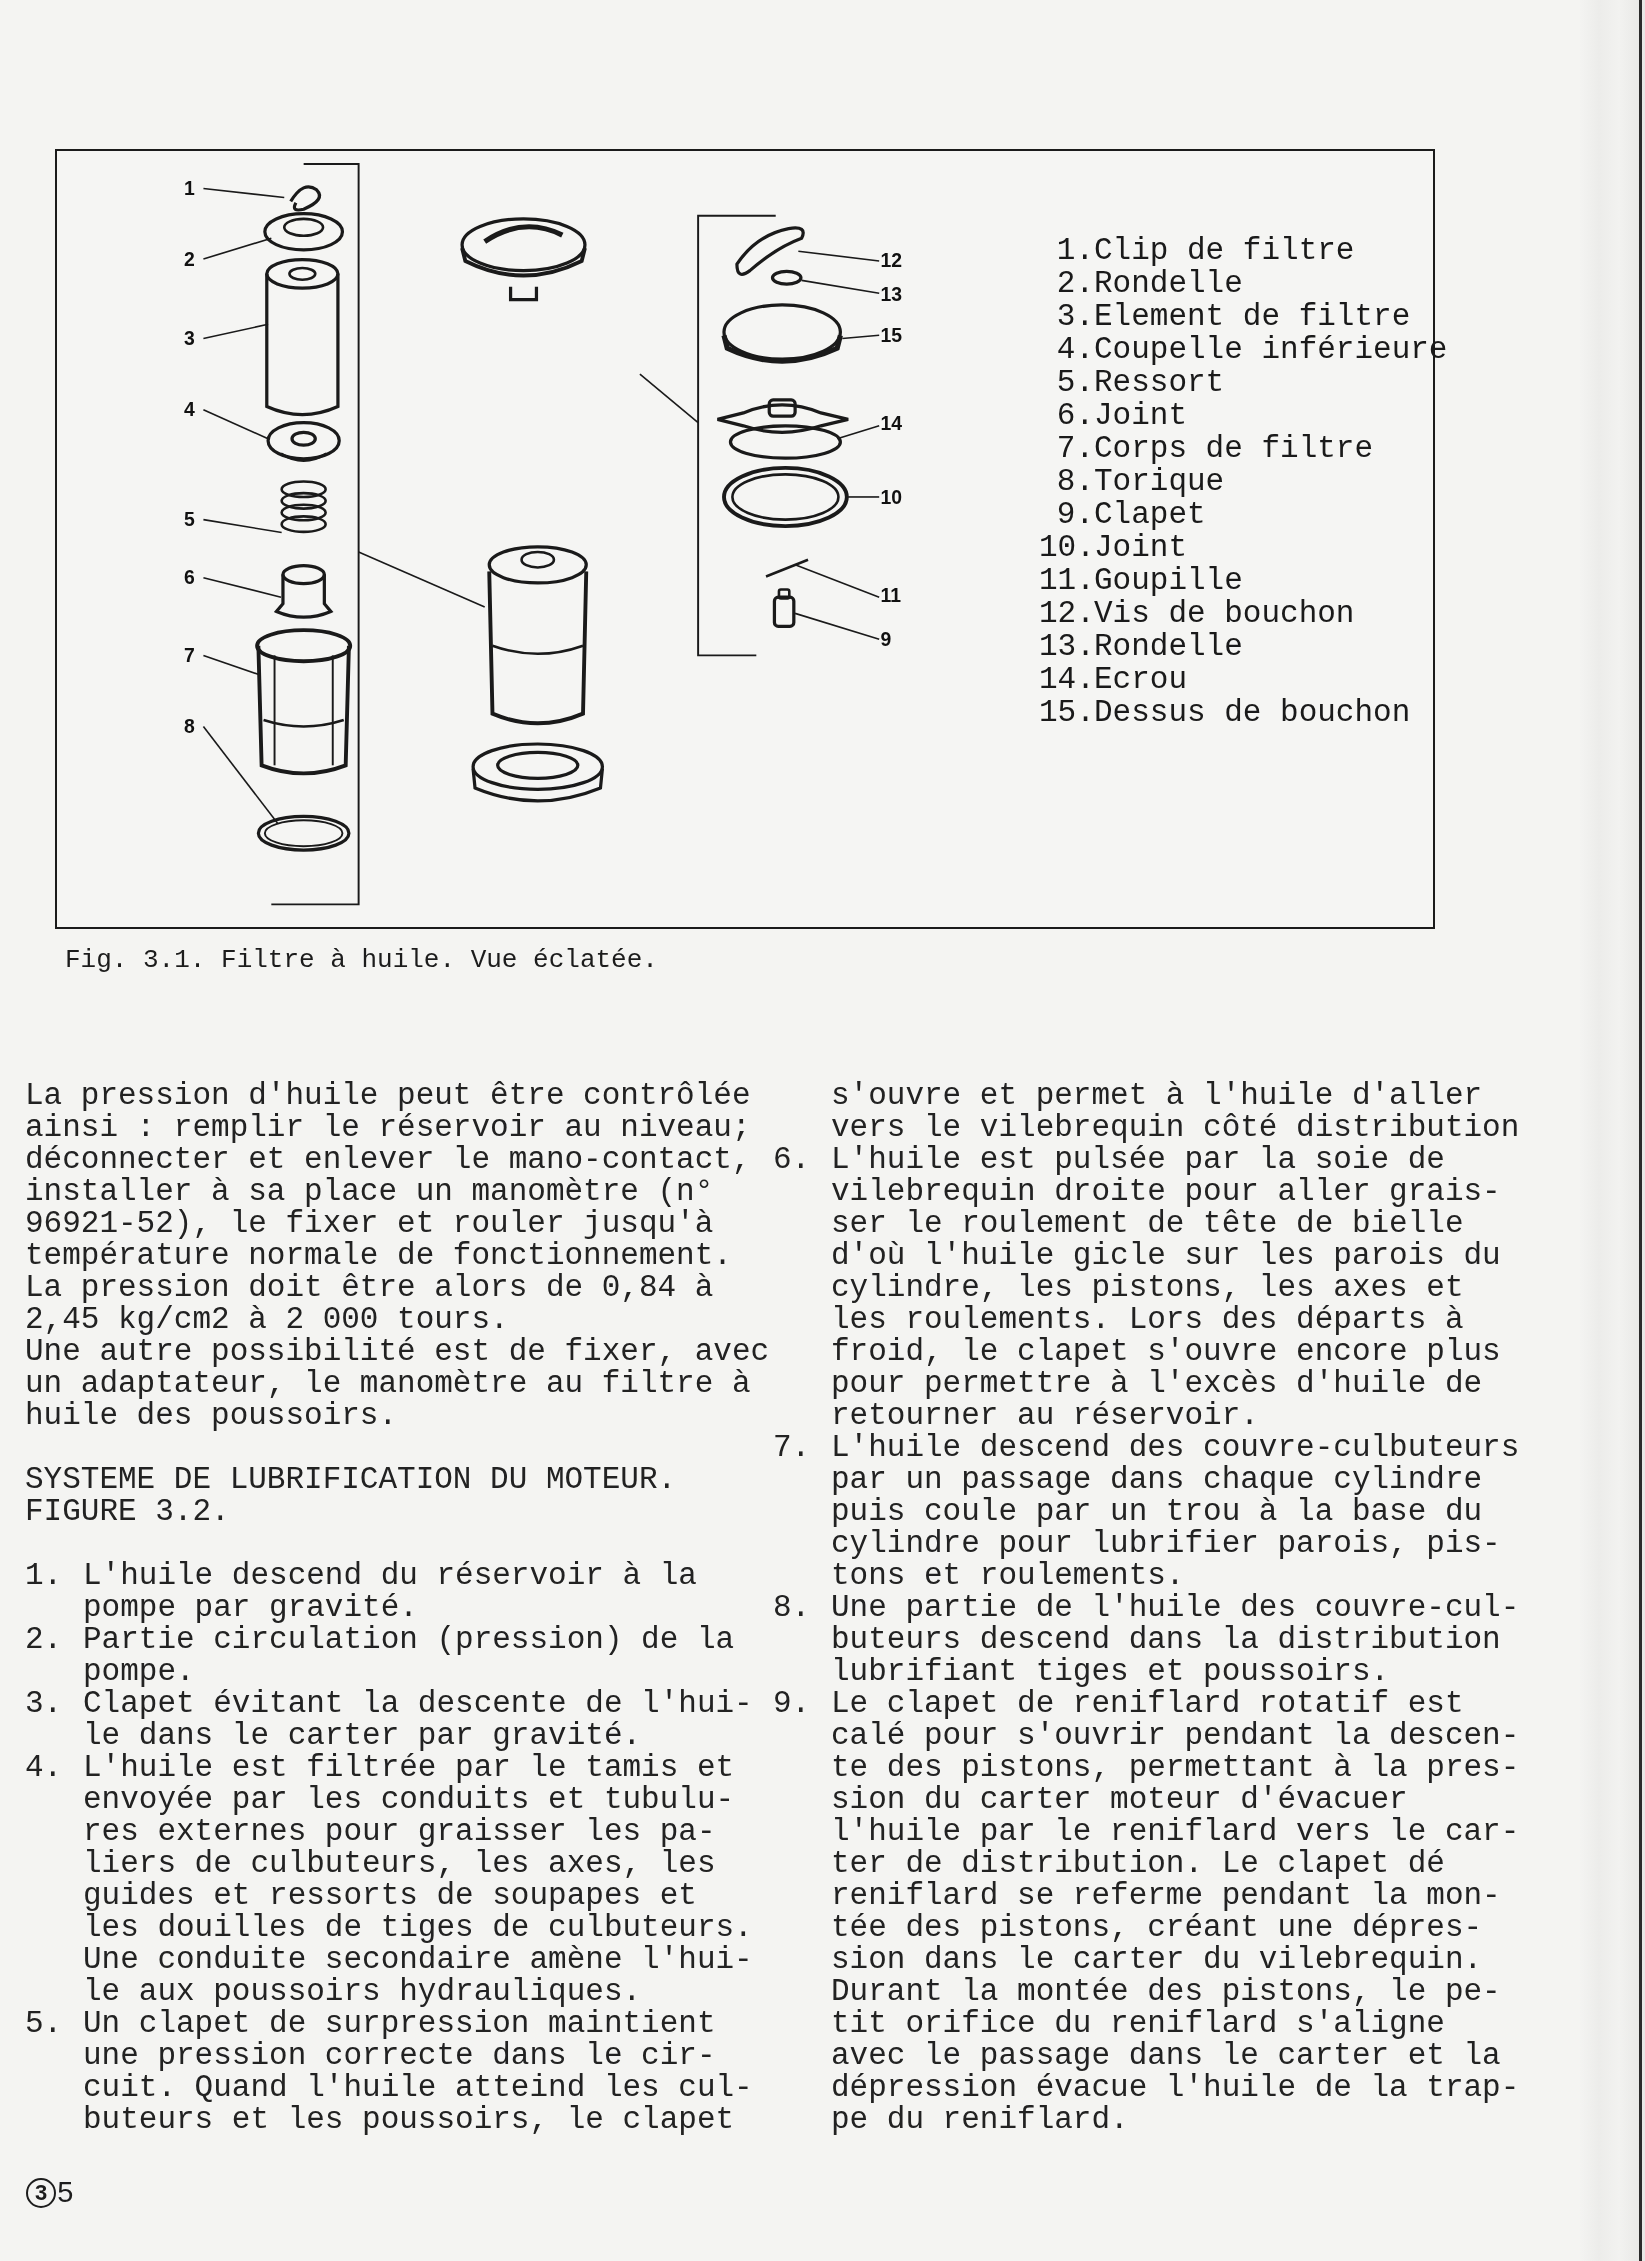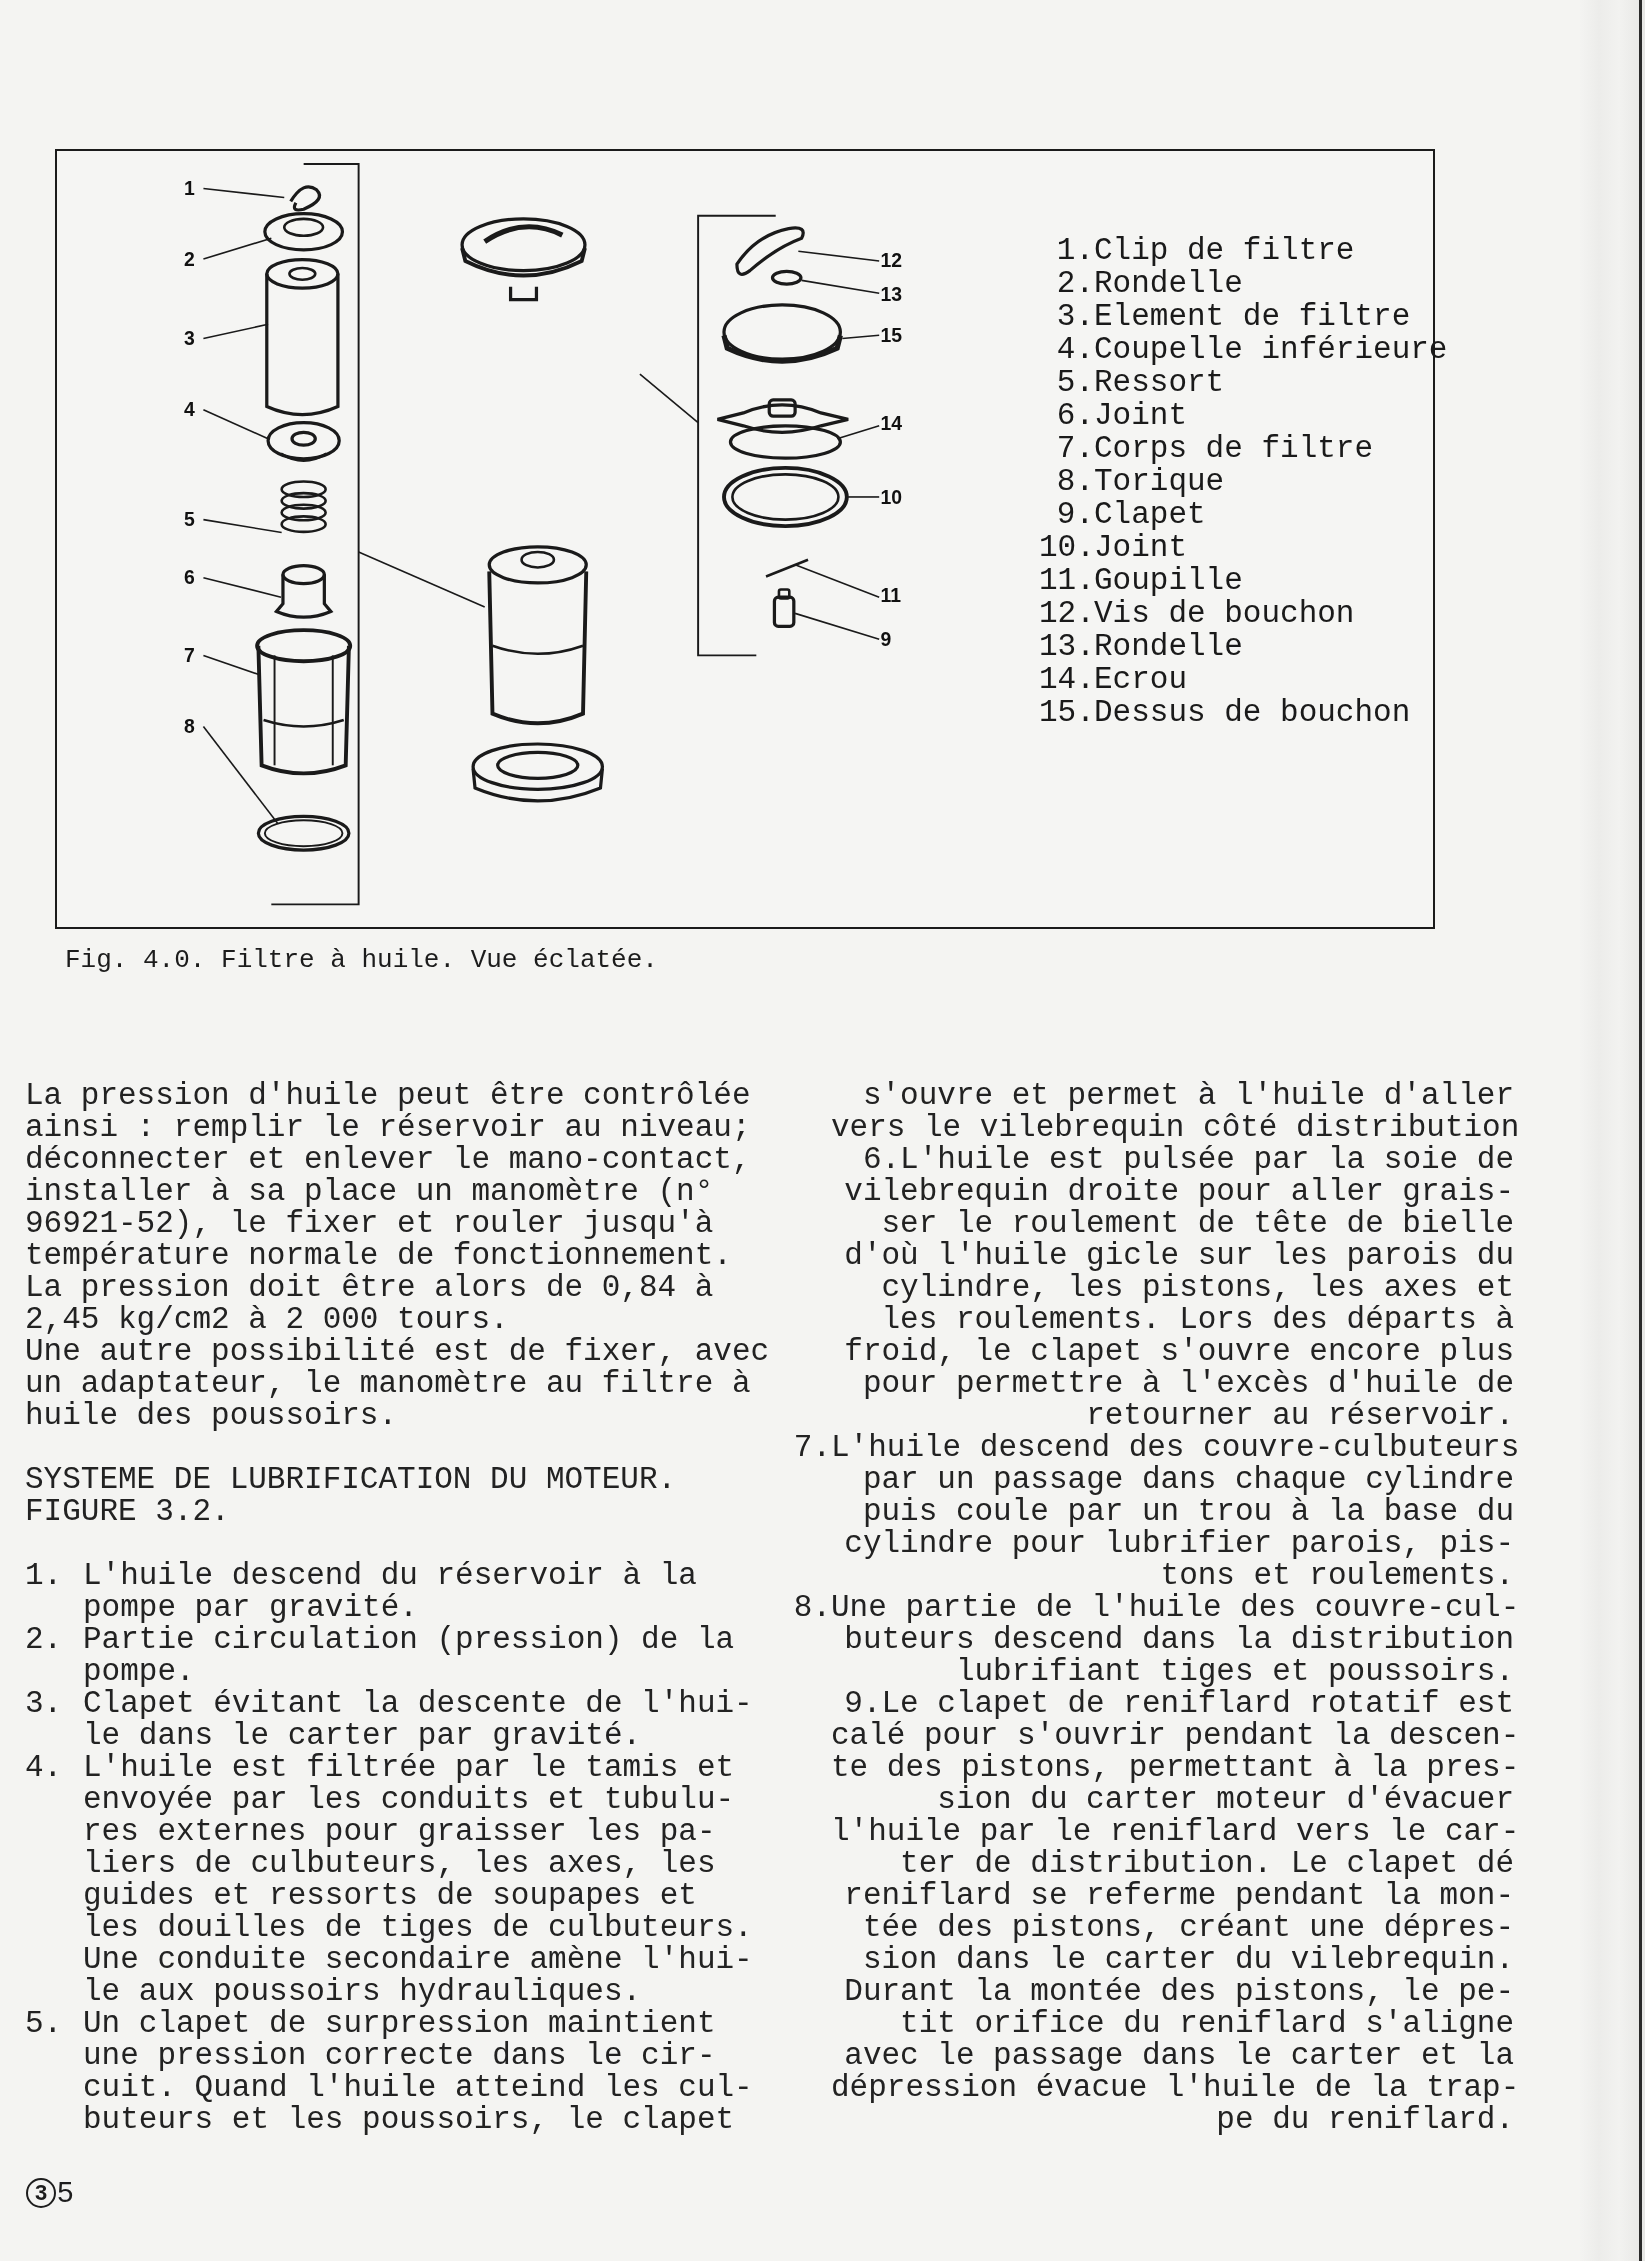--- a/index.html
+++ b/index.html
@@ -32,21 +32,21 @@
     font-family:"Liberation Mono","DejaVu Sans Mono",monospace;
     font-size:26px; color:#1c1c1c; white-space:pre;
   }
 
   .col {
     position:absolute; top:1080px;
     font-family:"Liberation Mono","DejaVu Sans Mono",monospace;
     font-size:31px; line-height:32px; color:#222; white-space:pre;
   }
   .col-left { left:25px; width:728px; }
-  .col-right { left:773px; width:741px;text-align:right; }
+  .col-right { left:773px; width:741px; }
   .line { display:block; height:32px; }
   .gap { display:block; height:32px; }
   .item-num { display:inline-block; width:58px; }
   .indent { display:inline-block; width:58px; }
 
   .page-num {
     position:absolute; left:26px; top:2176px;
     font-family:"Liberation Sans","DejaVu Sans",sans-serif;
     font-size:29px; color:#1d1d1d; display:flex; align-items:center;
   }
@@ -197,21 +197,21 @@
       <text x="1272" y="432">14</text>
       <text x="1272" y="546">10</text>
       <text x="1272" y="698">11</text>
       <text x="1272" y="765">9</text>
     </g>
   </svg>
 </div>
 
 <div class="legend" id="legend"><span class="row"><span class="num">1.</span><span>Clip de filtre</span></span><span class="row"><span class="num">2.</span><span>Rondelle</span></span><span class="row"><span class="num">3.</span><span>Element de filtre</span></span><span class="row"><span class="num">4.</span><span>Coupelle inférieure</span></span><span class="row"><span class="num">5.</span><span>Ressort</span></span><span class="row"><span class="num">6.</span><span>Joint</span></span><span class="row"><span class="num">7.</span><span>Corps de filtre</span></span><span class="row"><span class="num">8.</span><span>Torique</span></span><span class="row"><span class="num">9.</span><span>Clapet</span></span><span class="row"><span class="num">10.</span><span>Joint</span></span><span class="row"><span class="num">11.</span><span>Goupille</span></span><span class="row"><span class="num">12.</span><span>Vis de bouchon</span></span><span class="row"><span class="num">13.</span><span>Rondelle</span></span><span class="row"><span class="num">14.</span><span>Ecrou</span></span><span class="row"><span class="num">15.</span><span>Dessus de bouchon</span></span></div>
 
-<div class="caption">Fig. 4.0. Filtre à huile. Vue éclatée.</div>
+<div class="caption">Fig. 3.1. Filtre à huile. Vue éclatée.</div>
 
 <div class="col col-left" id="leftcol"><span class="line">La pression d'huile peut être contrôlée</span><span class="line">ainsi : remplir le réservoir au niveau;</span><span class="line">déconnecter et enlever le mano-contact,</span><span class="line">installer à sa place un manomètre (n°</span><span class="line">96921-52), le fixer et rouler jusqu'à</span><span class="line">température normale de fonctionnement.</span><span class="line">La pression doit être alors de 0,84 à</span><span class="line">2,45 kg/cm2 à 2 000 tours.</span><span class="line">Une autre possibilité est de fixer, avec</span><span class="line">un adaptateur, le manomètre au filtre à</span><span class="line">huile des poussoirs.</span><span class="gap"></span><span class="line">SYSTEME DE LUBRIFICATION DU MOTEUR.</span><span class="line">FIGURE 3.2.</span><span class="gap"></span><span class="line"><span class="item-num">1.</span><span>L'huile descend du réservoir à la</span></span><span class="line"><span class="indent"></span><span>pompe par gravité.</span></span><span class="line"><span class="item-num">2.</span><span>Partie circulation (pression) de la</span></span><span class="line"><span class="indent"></span><span>pompe.</span></span><span class="line"><span class="item-num">3.</span><span>Clapet évitant la descente de l'hui-</span></span><span class="line"><span class="indent"></span><span>le dans le carter par gravité.</span></span><span class="line"><span class="item-num">4.</span><span>L'huile est filtrée par le tamis et</span></span><span class="line"><span class="indent"></span><span>envoyée par les conduits et tubulu-</span></span><span class="line"><span class="indent"></span><span>res externes pour graisser les pa-</span></span><span class="line"><span class="indent"></span><span>liers de culbuteurs, les axes, les</span></span><span class="line"><span class="indent"></span><span>guides et ressorts de soupapes et</span></span><span class="line"><span class="indent"></span><span>les douilles de tiges de culbuteurs.</span></span><span class="line"><span class="indent"></span><span>Une conduite secondaire amène l'hui-</span></span><span class="line"><span class="indent"></span><span>le aux poussoirs hydrauliques.</span></span><span class="line"><span class="item-num">5.</span><span>Un clapet de surpression maintient</span></span><span class="line"><span class="indent"></span><span>une pression correcte dans le cir-</span></span><span class="line"><span class="indent"></span><span>cuit. Quand l'huile atteind les cul-</span></span><span class="line"><span class="indent"></span><span>buteurs et les poussoirs, le clapet</span></span></div>
 
 <div class="col col-right" id="rightcol"><span class="line"><span class="indent"></span><span>s'ouvre et permet à l'huile d'aller</span></span><span class="line"><span class="indent"></span><span>vers le vilebrequin côté distribution</span></span><span class="line"><span class="item-num">6.</span><span>L'huile est pulsée par la soie de</span></span><span class="line"><span class="indent"></span><span>vilebrequin droite pour aller grais-</span></span><span class="line"><span class="indent"></span><span>ser le roulement de tête de bielle</span></span><span class="line"><span class="indent"></span><span>d'où l'huile gicle sur les parois du</span></span><span class="line"><span class="indent"></span><span>cylindre, les pistons, les axes et</span></span><span class="line"><span class="indent"></span><span>les roulements. Lors des départs à</span></span><span class="line"><span class="indent"></span><span>froid, le clapet s'ouvre encore plus</span></span><span class="line"><span class="indent"></span><span>pour permettre à l'excès d'huile de</span></span><span class="line"><span class="indent"></span><span>retourner au réservoir.</span></span><span class="line"><span class="item-num">7.</span><span>L'huile descend des couvre-culbuteurs</span></span><span class="line"><span class="indent"></span><span>par un passage dans chaque cylindre</span></span><span class="line"><span class="indent"></span><span>puis coule par un trou à la base du</span></span><span class="line"><span class="indent"></span><span>cylindre pour lubrifier parois, pis-</span></span><span class="line"><span class="indent"></span><span>tons et roulements.</span></span><span class="line"><span class="item-num">8.</span><span>Une partie de l'huile des couvre-cul-</span></span><span class="line"><span class="indent"></span><span>buteurs descend dans la distribution</span></span><span class="line"><span class="indent"></span><span>lubrifiant tiges et poussoirs.</span></span><span class="line"><span class="item-num">9.</span><span>Le clapet de reniflard rotatif est</span></span><span class="line"><span class="indent"></span><span>calé pour s'ouvrir pendant la descen-</span></span><span class="line"><span class="indent"></span><span>te des pistons, permettant à la pres-</span></span><span class="line"><span class="indent"></span><span>sion du carter moteur d'évacuer</span></span><span class="line"><span class="indent"></span><span>l'huile par le reniflard vers le car-</span></span><span class="line"><span class="indent"></span><span>ter de distribution. Le clapet dé</span></span><span class="line"><span class="indent"></span><span>reniflard se referme pendant la mon-</span></span><span class="line"><span class="indent"></span><span>tée des pistons, créant une dépres-</span></span><span class="line"><span class="indent"></span><span>sion dans le carter du vilebrequin.</span></span><span class="line"><span class="indent"></span><span>Durant la montée des pistons, le pe-</span></span><span class="line"><span class="indent"></span><span>tit orifice du reniflard s'aligne</span></span><span class="line"><span class="indent"></span><span>avec le passage dans le carter et la</span></span><span class="line"><span class="indent"></span><span>dépression évacue l'huile de la trap-</span></span><span class="line"><span class="indent"></span><span>pe du reniflard.</span></span></div>
 
 <div class="page-num">
   <span class="circ3">3</span>
   <span>5</span>
 </div>
 

